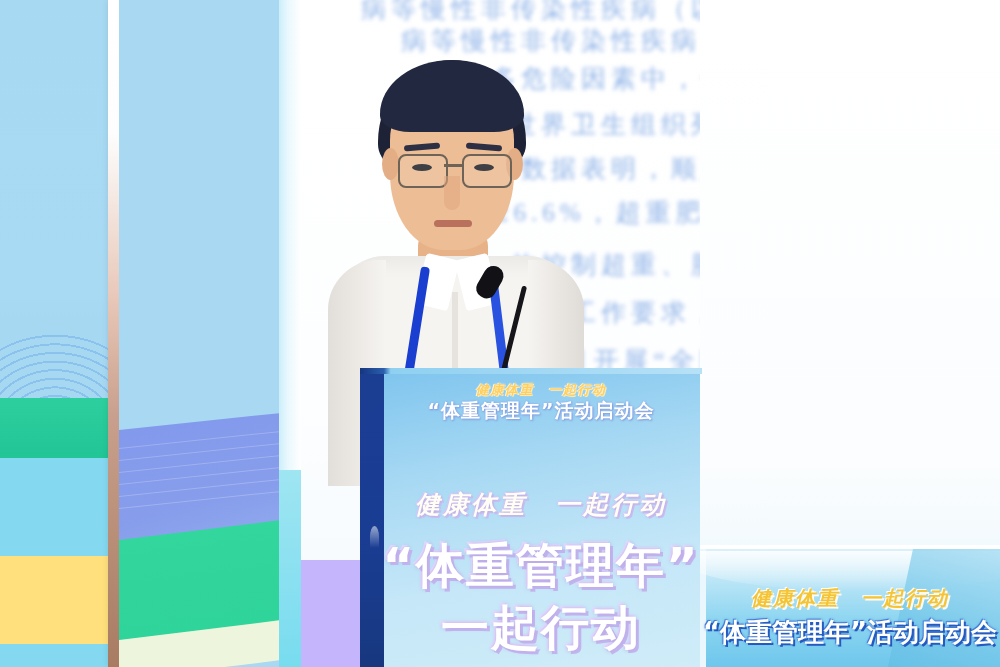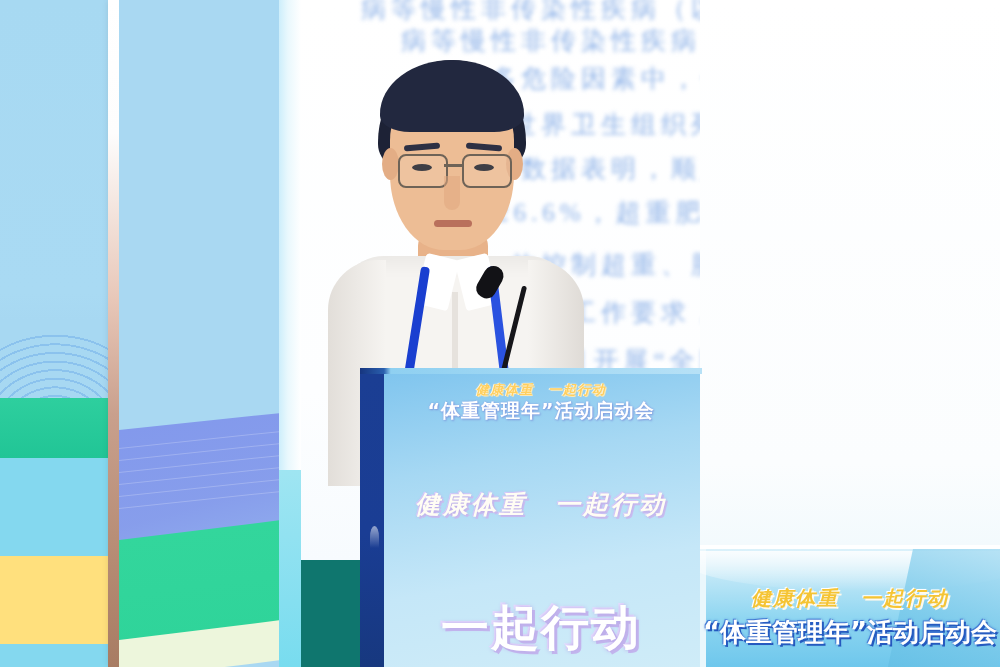--- a/index.html
+++ b/index.html
@@ -1,19 +1,19 @@
 <!DOCTYPE html>
 <html><head>
 <meta charset="utf-8">
 <style>
   html,body{margin:0;padding:0;background:#000;}
   #stage{
     position:relative;width:1000px;height:667px;overflow:hidden;
     font-family:"Liberation Sans","DejaVu Sans",sans-serif;
-    background:#0f766e;
+    background:#c4b5fd;
   }
 
   
   .panel{position:absolute;overflow:hidden;}
 
   #panel-far-left{left:0;top:0;width:108px;height:667px;
     background:
       linear-gradient(180deg,#a7d9f2 0%,#a9daf3 44%,#a7d8f2 48%,#a7d8f2 100%);
   }
   #panel-far-left .band{position:absolute;left:0;width:100%;}
@@ -221,20 +221,21 @@
   </div>
 
   <div id="mic-stem"></div>
   <div id="mic-head"></div>
 
   <div id="podium">
     <div id="podium-face">
       <div class="pd-line" id="pd-small-gold">健康体重　一起行动</div>
       <div class="pd-line" id="pd-small-white">“体重管理年”活动启动会</div>
       <div class="pd-line" id="pd-mid-white">健康体重　一起行动</div>
+      <div class="pd-line" id="pd-big1">“体重管理年”</div>
       <div class="pd-line" id="pd-big2">一起行动</div>
     </div>
     <div id="podium-side">
       <div id="podium-side-hl"></div>
     </div>
     <div id="podium-top"></div>
   </div>
 
   <div id="banner">
     <div id="banner-leftedge"></div>

